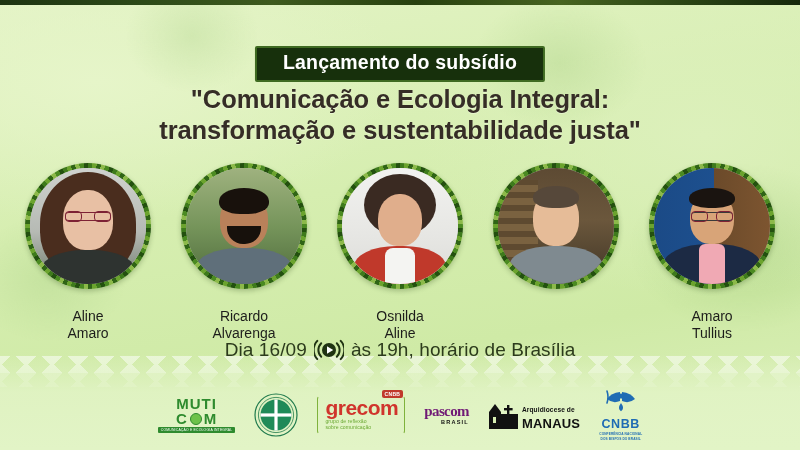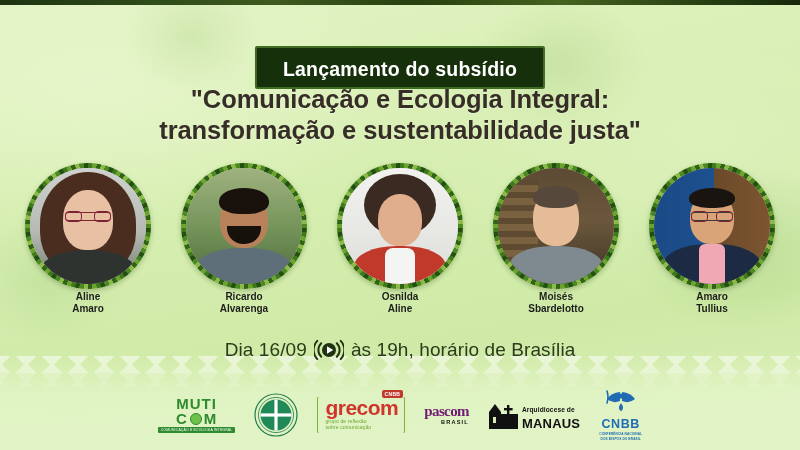--- a/index.html
+++ b/index.html
@@ -70,21 +70,20 @@
     padding: 5px 26px 7px;
     border-radius: 2px;
   }
   .banner-text {
     color: #ffffff;
     font-size: 19.5px;
     font-weight: bold;
     letter-spacing: .2px;
     line-height: 1;
     white-space: nowrap;
-    margin-top: 7px;
   }
 
   .title {
     position: absolute; left: 0; top: 84px; width: 800px;
     text-align: center;
     color: #352d26;
     font-size: 25.5px;
     font-weight: bold;
     line-height: 1.22;
     letter-spacing: -0.1px;
@@ -138,24 +137,24 @@
   }
   .portrait .glasses::before,
   .portrait .glasses::after {
     content:""; position: absolute; top:-1.6px; width: 15px; height: 9px;
     border: 1.6px solid #7d2235; border-radius: 4px;
   }
   .portrait .glasses::before { left: 0; }
   .portrait .glasses::after  { right: 0; }
 
   .name {
-    margin-top: 2px;
+    margin-top: 19px;
     color: #1d1d1b;
-    font-size: 10px;
-    font-weight: bold;
+    font-size: 14px;
+    font-weight: normal;
     line-height: 1.24;
   }
   .name .ln { display: block; }
 
   
   .dateline {
     position: absolute; left: 0; top: 339px; width: 800px;
     display: flex; align-items: center; justify-content: center;
     gap: 7px;
     color: #2c3b1c;
@@ -300,24 +299,20 @@
 
     <div class="speaker">
       <div class="portrait-ring">
         <div class="portrait">
           <div class="scene" style="background:linear-gradient(180deg,#5d4a33 0%,#6b573c 45%,#3f3526 100%)"></div>
           <div style="position:absolute;left:0;top:12px;width:40px;height:90px;background:repeating-linear-gradient(0deg,#7a6240 0 7px,#5e4a30 7px 13px)"></div>
           <div class="body" style="width:94px;height:44px;background:#7f8a90"></div>
           <div class="head" style="top:22px;width:46px;height:56px;background:#e6bc98"></div>
           <div class="hair" style="left:35px;top:18px;width:46px;height:22px;background:#56483a"></div>
         </div>
-      </div>
-      <div class="name">
-        <span class="ln">Moisés</span>
-        <span class="ln">Sbardelotto</span>
       </div>
     </div>
 
     <div class="speaker">
       <div class="portrait-ring">
         <div class="portrait">
           <div class="scene" style="background:linear-gradient(90deg,#1b4a86 0%,#1d508f 52%,#6b4a2a 52%,#7d5530 100%)"></div>
           <div class="body" style="width:98px;height:46px;background:#1c2a44"></div>
           <div style="position:absolute;left:50%;transform:translateX(-50%);bottom:-4px;width:26px;height:44px;background:#f0a9b4;border-radius:6px 6px 0 0"></div>
           <div class="head" style="top:24px;width:44px;height:52px;background:#d8a478"></div>

